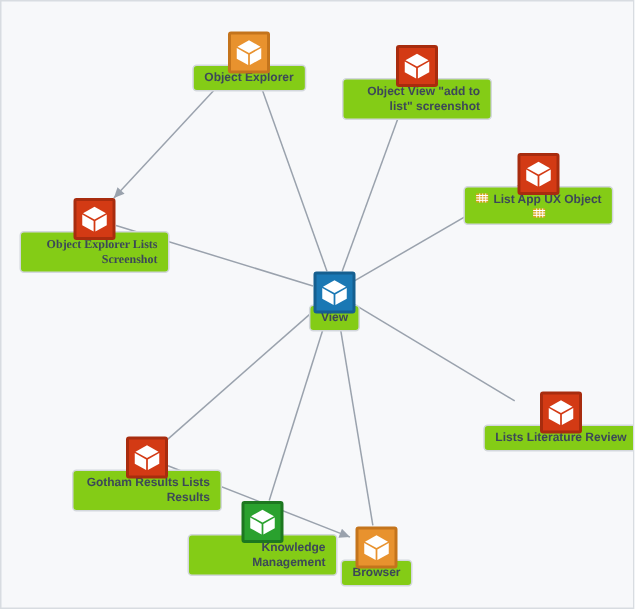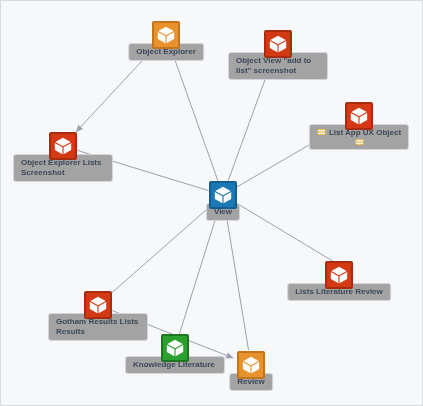--- a/index.html
+++ b/index.html
@@ -44,29 +44,29 @@
     box-sizing: border-box;
     position: relative;
     z-index: 3;
   }
   .node-icon svg { display: block; }
   .node-label {
     position: absolute;
     top: 22px;
     left: 50%;
     transform: translateX(-50%);
-    background: #a3a3a3;
+    background: #84cc16;
     border: 1px solid #d3d7dd;
     border-radius: 3px;
     padding: 3px 7px 3px 7px;
     font-size: 8px;
     font-weight: bold;
     line-height: 10px;
     color: #3c4858;
-    text-align: left;
+    text-align: right;
     white-space: nowrap;
     z-index: 2;
     box-shadow: 0 0 0 0 rgba(0,0,0,0);
   }
   .node-label.two-line { white-space: normal; width: 84px; }
   .badge-icon {
     display: inline-block;
     vertical-align: middle;
     margin-right: 3px;
     position: relative;
@@ -142,21 +142,21 @@
           </svg><span>List App UX Object</span><svg width="9" height="8" viewBox="0 0 9 8" class="badge-below">
             <rect x="0.5" y="1" width="8" height="6" fill="#d8a520"></rect>
             <rect x="0.5" y="2" width="8" height="0.7" fill="#ffffff"></rect>
             <rect x="0.5" y="3.6" width="8" height="0.7" fill="#ffffff"></rect>
             <rect x="0.5" y="5.2" width="8" height="0.7" fill="#ffffff"></rect>
             <rect x="2.6" y="1" width="0.6" height="6" fill="#ffffff"></rect>
             <rect x="4.6" y="1" width="0.6" height="6" fill="#ffffff"></rect>
             <rect x="6.6" y="1" width="0.6" height="6" fill="#ffffff"></rect>
           </svg></div>
       </div>
-      <div class="node" style="left: 62px; top: 145px;">
+      <div class="node" style="left: 62px; top: 145px; font-family: Liberation Serif, serif;">
         <div class="node-icon" style="background: rgb(211, 58, 20); border: 2px solid rgb(168, 44, 14);">
           <svg width="20" height="20" viewBox="0 0 24 24">
             <g fill="#ffffff">
               <path d="M12 2.2 L21.2 7.3 L12 12.4 L2.8 7.3 Z"></path>
               <path d="M2.2 8.4 L11.3 13.5 L11.3 22.0 L2.2 16.9 Z"></path>
               <path d="M21.8 8.4 L12.7 13.5 L12.7 22.0 L21.8 16.9 Z"></path>
             </g>
           </svg>
         </div>
         <div class="node-label two-line"><span>Object Explorer Lists Screenshot</span></div>
@@ -166,21 +166,21 @@
           <svg width="20" height="20" viewBox="0 0 24 24">
             <g fill="#ffffff">
               <path d="M12 2.2 L21.2 7.3 L12 12.4 L2.8 7.3 Z"></path>
               <path d="M2.2 8.4 L11.3 13.5 L11.3 22.0 L2.2 16.9 Z"></path>
               <path d="M21.8 8.4 L12.7 13.5 L12.7 22.0 L21.8 16.9 Z"></path>
             </g>
           </svg>
         </div>
         <div class="node-label"><span>View</span></div>
       </div>
-      <div class="node" style="left: 338px; top: 274px;">
+      <div class="node" style="left: 373px; top: 274px;">
         <div class="node-icon" style="background: rgb(211, 58, 20); border: 2px solid rgb(168, 44, 14);">
           <svg width="20" height="20" viewBox="0 0 24 24">
             <g fill="#ffffff">
               <path d="M12 2.2 L21.2 7.3 L12 12.4 L2.8 7.3 Z"></path>
               <path d="M2.2 8.4 L11.3 13.5 L11.3 22.0 L2.2 16.9 Z"></path>
               <path d="M21.8 8.4 L12.7 13.5 L12.7 22.0 L21.8 16.9 Z"></path>
             </g>
           </svg>
         </div>
         <div class="node-label"><span>Lists Literature Review</span></div>
@@ -200,28 +200,28 @@
       <div class="node" style="left: 174px; top: 347px;">
         <div class="node-icon" style="background: rgb(42, 161, 46); border: 2px solid rgb(29, 119, 32);">
           <svg width="20" height="20" viewBox="0 0 24 24">
             <g fill="#ffffff">
               <path d="M12 2.2 L21.2 7.3 L12 12.4 L2.8 7.3 Z"></path>
               <path d="M2.2 8.4 L11.3 13.5 L11.3 22.0 L2.2 16.9 Z"></path>
               <path d="M21.8 8.4 L12.7 13.5 L12.7 22.0 L21.8 16.9 Z"></path>
             </g>
           </svg>
         </div>
-        <div class="node-label two-line"><span>Knowledge Literature</span></div>
+        <div class="node-label two-line"><span>Knowledge Management</span></div>
       </div>
       <div class="node" style="left: 250px; top: 364px;">
         <div class="node-icon" style="background: rgb(232, 146, 46); border: 2px solid rgb(196, 116, 28);">
           <svg width="20" height="20" viewBox="0 0 24 24">
             <g fill="#ffffff">
               <path d="M12 2.2 L21.2 7.3 L12 12.4 L2.8 7.3 Z"></path>
               <path d="M2.2 8.4 L11.3 13.5 L11.3 22.0 L2.2 16.9 Z"></path>
               <path d="M21.8 8.4 L12.7 13.5 L12.7 22.0 L21.8 16.9 Z"></path>
             </g>
           </svg>
         </div>
-        <div class="node-label"><span>Review</span></div>
+        <div class="node-label"><span>Browser</span></div>
       </div>
     </div>
 </div>
 
 </body></html>

